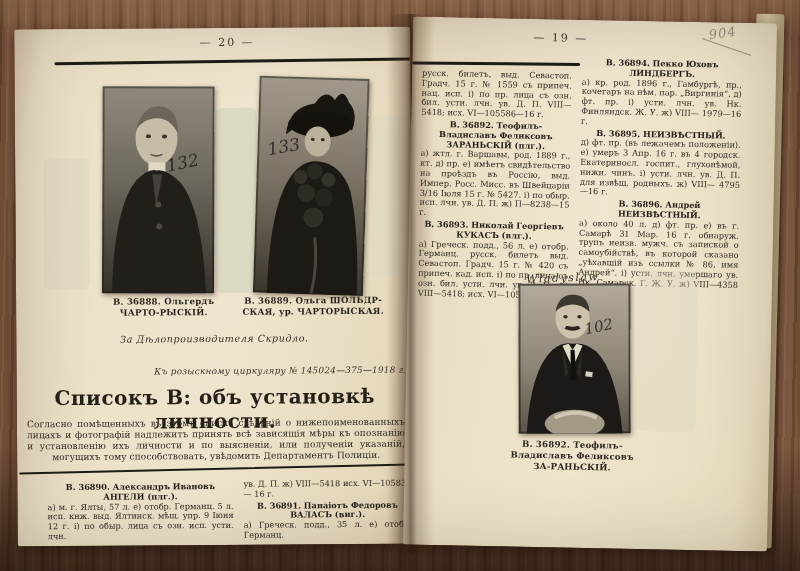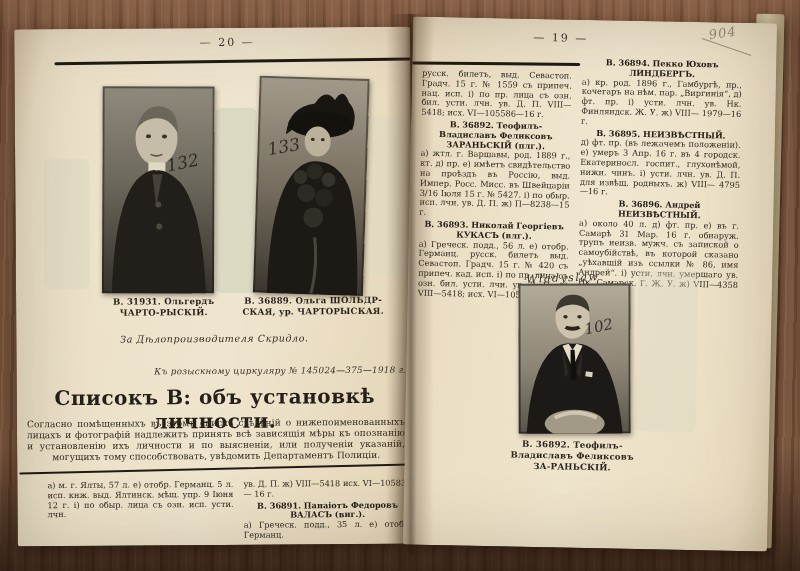--- a/index.html
+++ b/index.html
@@ -144,34 +144,35 @@
       <circle cx="58" cy="94" r="8" fill="#2b2822"></circle>
       <circle cx="72" cy="102" r="7" fill="#36332c"></circle>
       <circle cx="50" cy="116" r="9" fill="#2e2b25"></circle>
       <circle cx="68" cy="120" r="9" fill="#282520"></circle>
       <circle cx="58" cy="140" r="10" fill="#312e27"></circle>
       <path d="M60 160 Q64 190 58 216" stroke="#4a463d" stroke-width="3" fill="none"></path>
     </svg>
     <div class="photo-number" style="left:10px;top:60px;font-size:17px;">133</div>
   </div>
 
-  <div class="caption" style="left:80px;top:268px;width:135px;">В. 31931. Ольгердъ ЧАРТО-РЫСКІЙ.</div>
+  <div class="caption" style="left:80px;top:268px;width:135px;">В. 36888. Ольгердъ ЧАРТО-РЫСКІЙ.</div>
   <div class="caption" style="left:222px;top:268px;width:150px;">В. 36889. Ольга ШОЛЬДР-СКАЯ, ур. ЧАРТОРЫСКАЯ.</div>
 
   <div class="clerk" style="left:0;top:305px;width:396px;text-align:center;"><i>За Дѣлопроизводителя Скридло.</i></div>
 
   <div class="circular" style="left:120px;top:338px;width:270px;text-align:right;">Къ розыскному циркуляру № 145024—375—1918 г.</div>
 
   <div class="big-heading" style="top:357px;">Списокъ В: объ установкѣ личности.</div>
 
   <div class="intro" style="left:10px;top:390px;width:378px;">Согласно помѣщенныхъ въ этомъ спискѣ свѣдѣній о нижепоименованныхъ лицахъ и фотографій надлежитъ принять всѣ зависящія мѣры къ опознанію и установленію ихъ личности и по выясненіи, или полученіи указаній, могущихъ тому способствовать, увѣдомить Департаментъ Полиціи.</div>
 
   <div class="rule" style="left:2px;top:440px;width:392px;height:2px;transform:rotate(-0.9deg);"></div>
 
   <div class="col" style="left:30px;top:452px;width:186px;">
+    <div class="entry-heading">В. 36890. Александръ Ивановъ АНГЕЛИ (плг.).</div>
     <div class="entry-body">а) м. г. Ялты, 57 л. е) отобр. Германц. 5 л. исп. кнж. выд. Ялтинск. мѣщ. упр. 9 Іюня 12 г. і) по обыр. лица съ озн. исп. усти. лчн.</div>
   </div>
   <div class="col" style="left:226px;top:452px;width:168px;">
     <div class="entry-body">ув. Д. П. ж) VIII—5418 исх. VI—105836— 16 г.</div>
     <div class="entry-heading">В. 36891. Панаіотъ Федоровъ ВАЛАСЪ (виг.).</div>
     <div class="entry-body">а) Греческ. подд., 35 л. е) отобр. Германц.</div>
   </div>
 </div>
 
 <div class="page" id="right-page">

